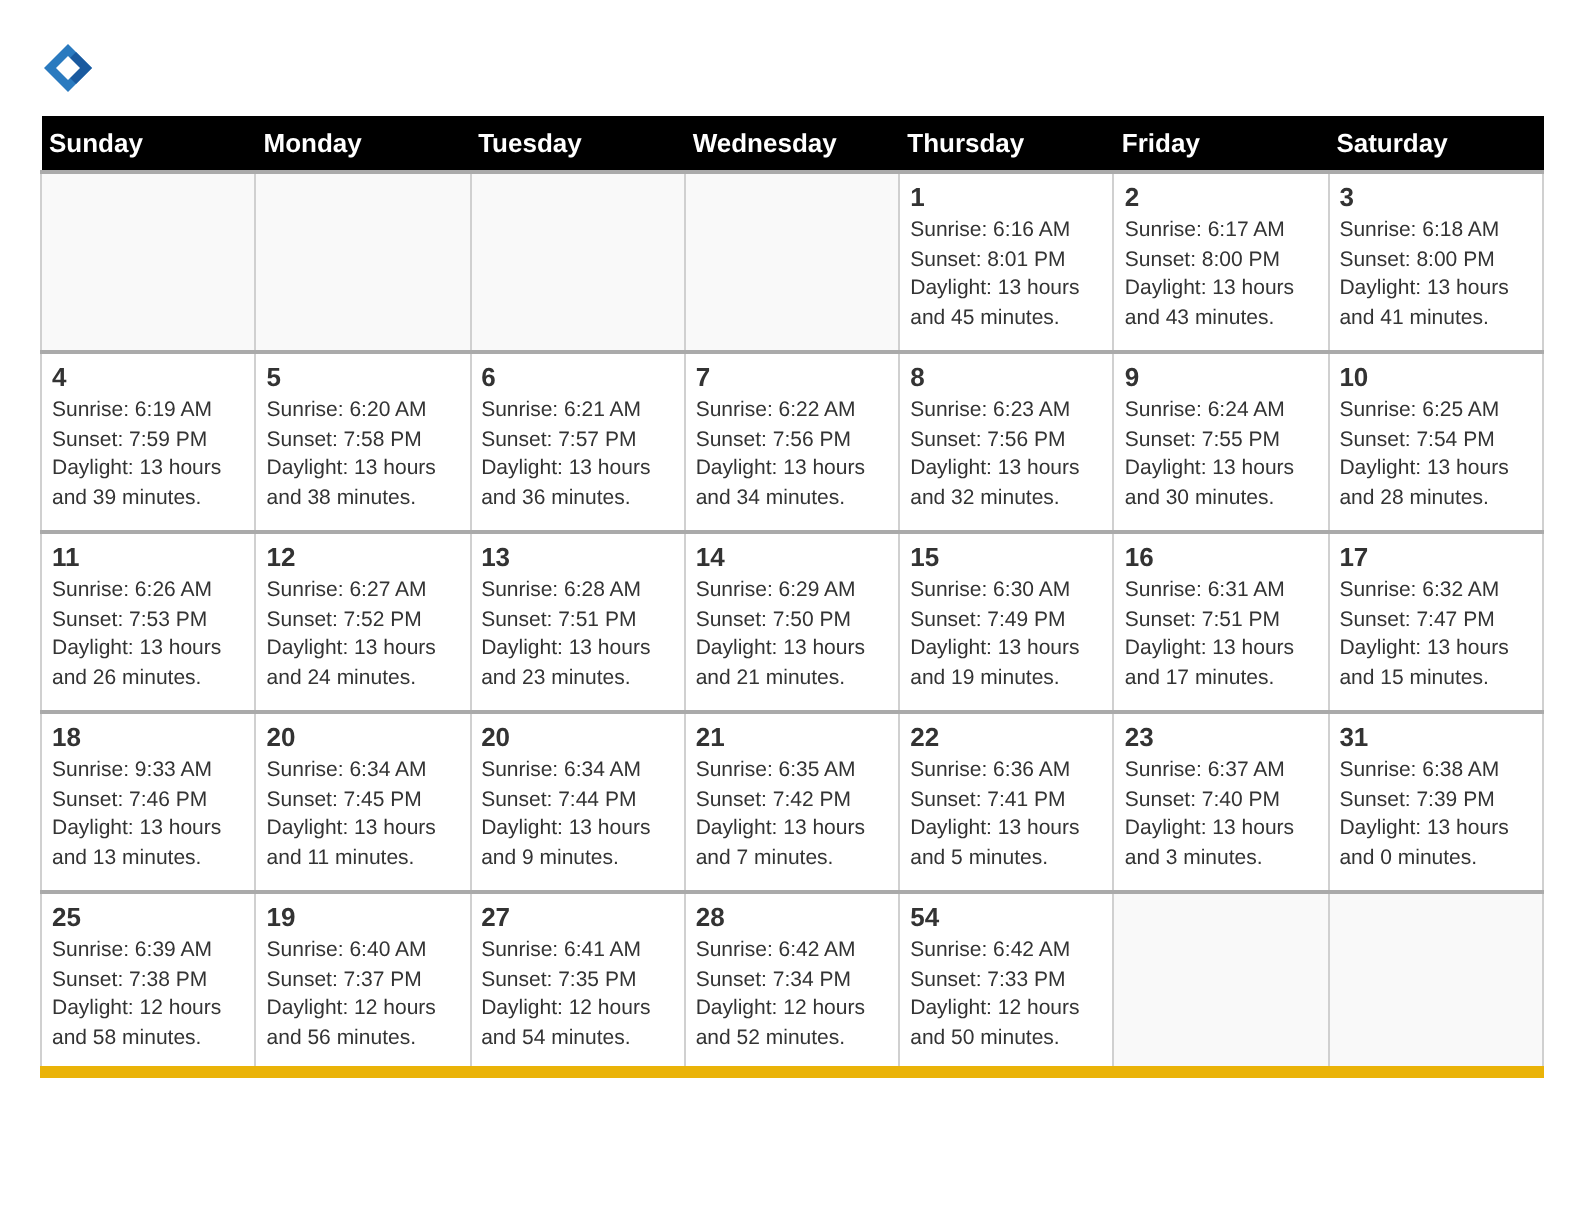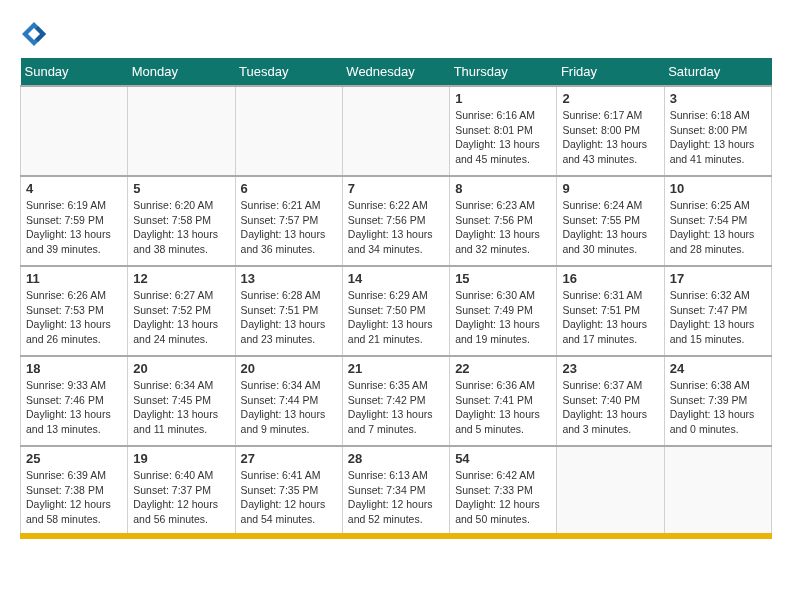--- a/index.html
+++ b/index.html
@@ -43,26 +43,26 @@
     .location {
       font-size: 14px;
       color: #555;
     }
     table {
       width: 100%;
       border-collapse: collapse;
       font-size: 11px;
     }
     th {
-      background-color: #0f766e;
+      background-color: #000000;
       color: #fff;
       padding: 6px 4px;
       text-align: left;
       font-size: 13px;
-      font-weight: normal;
+      font-weight: bold;
     }
     td {
       border: 1px solid #d0d0d0;
       vertical-align: top;
       padding: 4px 5px;
       width: calc(100% / 7);
       min-height: 80px;
       height: 90px;
     }
     tr.week-row td {
@@ -287,21 +287,21 @@
 and 5 minutes.</div>
         </td>
         <td>
           <span class="day-num">23</span>
           <div class="day-info">Sunrise: 6:37 AM
 Sunset: 7:40 PM
 Daylight: 13 hours
 and 3 minutes.</div>
         </td>
         <td>
-          <span class="day-num">24</span>
+          <span class="day-num">31</span>
           <div class="day-info">Sunrise: 6:38 AM
 Sunset: 7:39 PM
 Daylight: 13 hours
 and 0 minutes.</div>
         </td>
       </tr>
       <tr class="week-row">
         <td>
           <span class="day-num">25</span>
           <div class="day-info">Sunrise: 6:39 AM
@@ -318,21 +318,21 @@
         </td>
         <td>
           <span class="day-num">27</span>
           <div class="day-info">Sunrise: 6:41 AM
 Sunset: 7:35 PM
 Daylight: 12 hours
 and 54 minutes.</div>
         </td>
         <td>
           <span class="day-num">28</span>
-          <div class="day-info">Sunrise: 6:13 AM
+          <div class="day-info">Sunrise: 6:42 AM
 Sunset: 7:34 PM
 Daylight: 12 hours
 and 52 minutes.</div>
         </td>
         <td>
           <span class="day-num">54</span>
           <div class="day-info">Sunrise: 6:42 AM
 Sunset: 7:33 PM
 Daylight: 12 hours
 and 50 minutes.</div>

